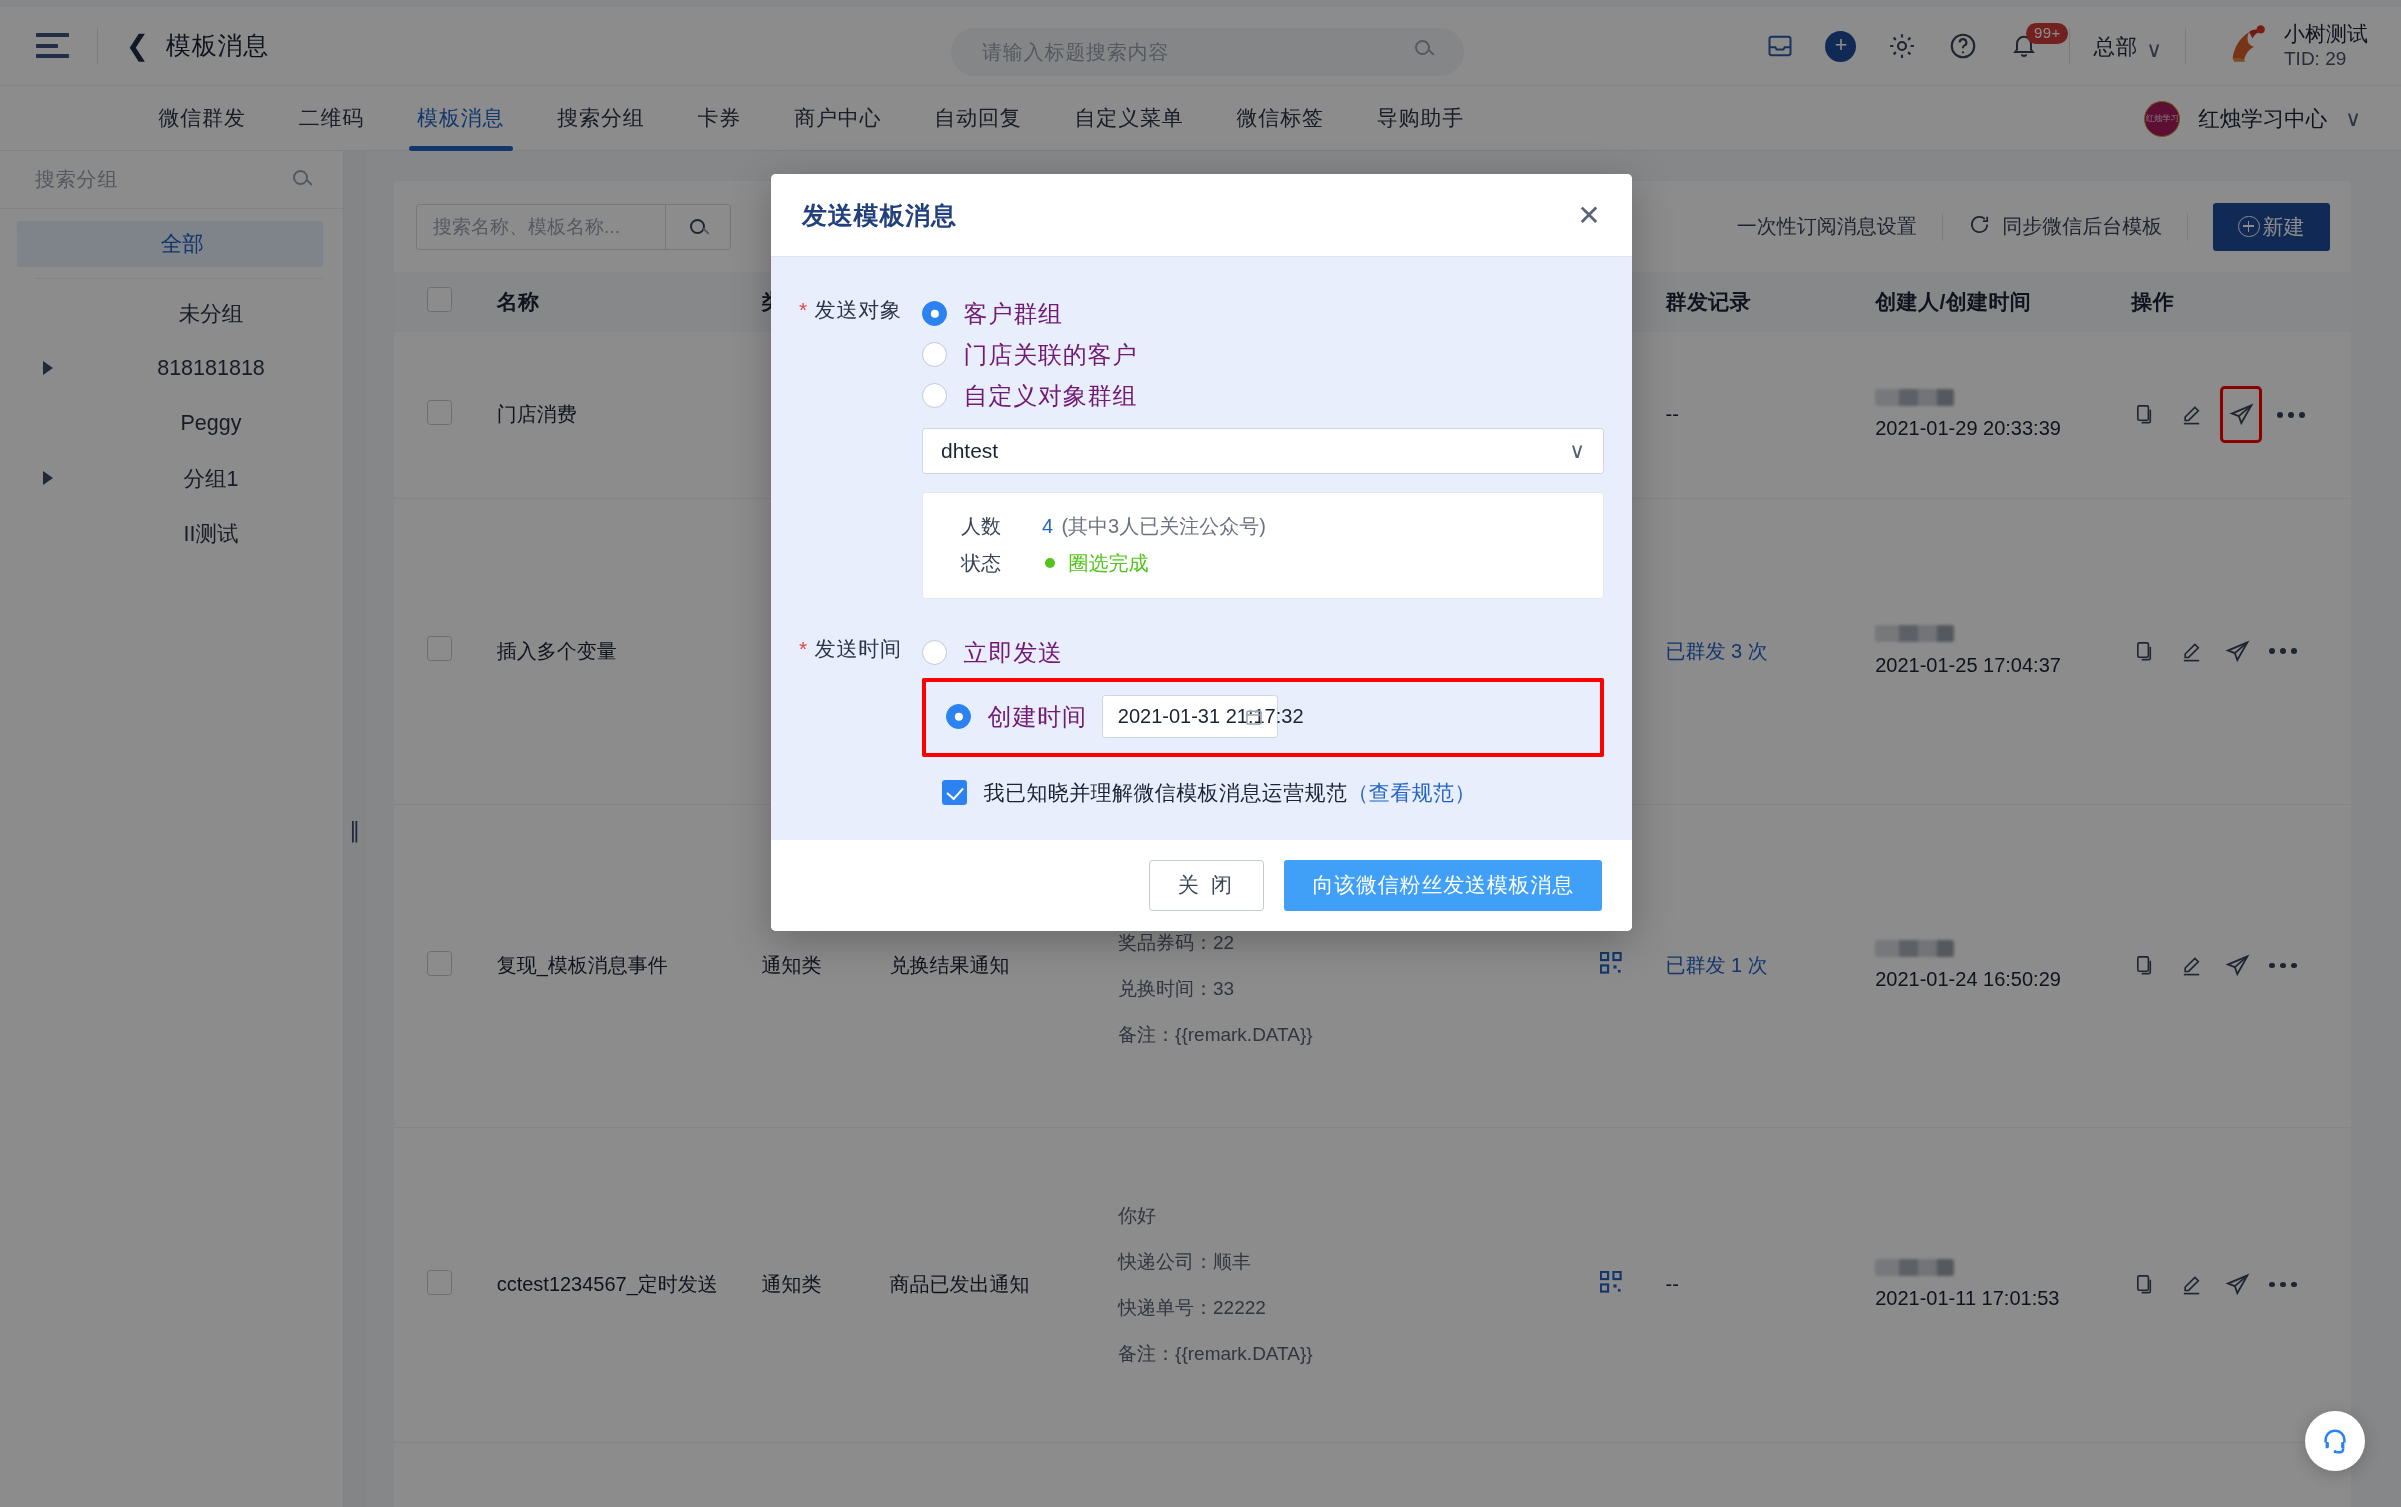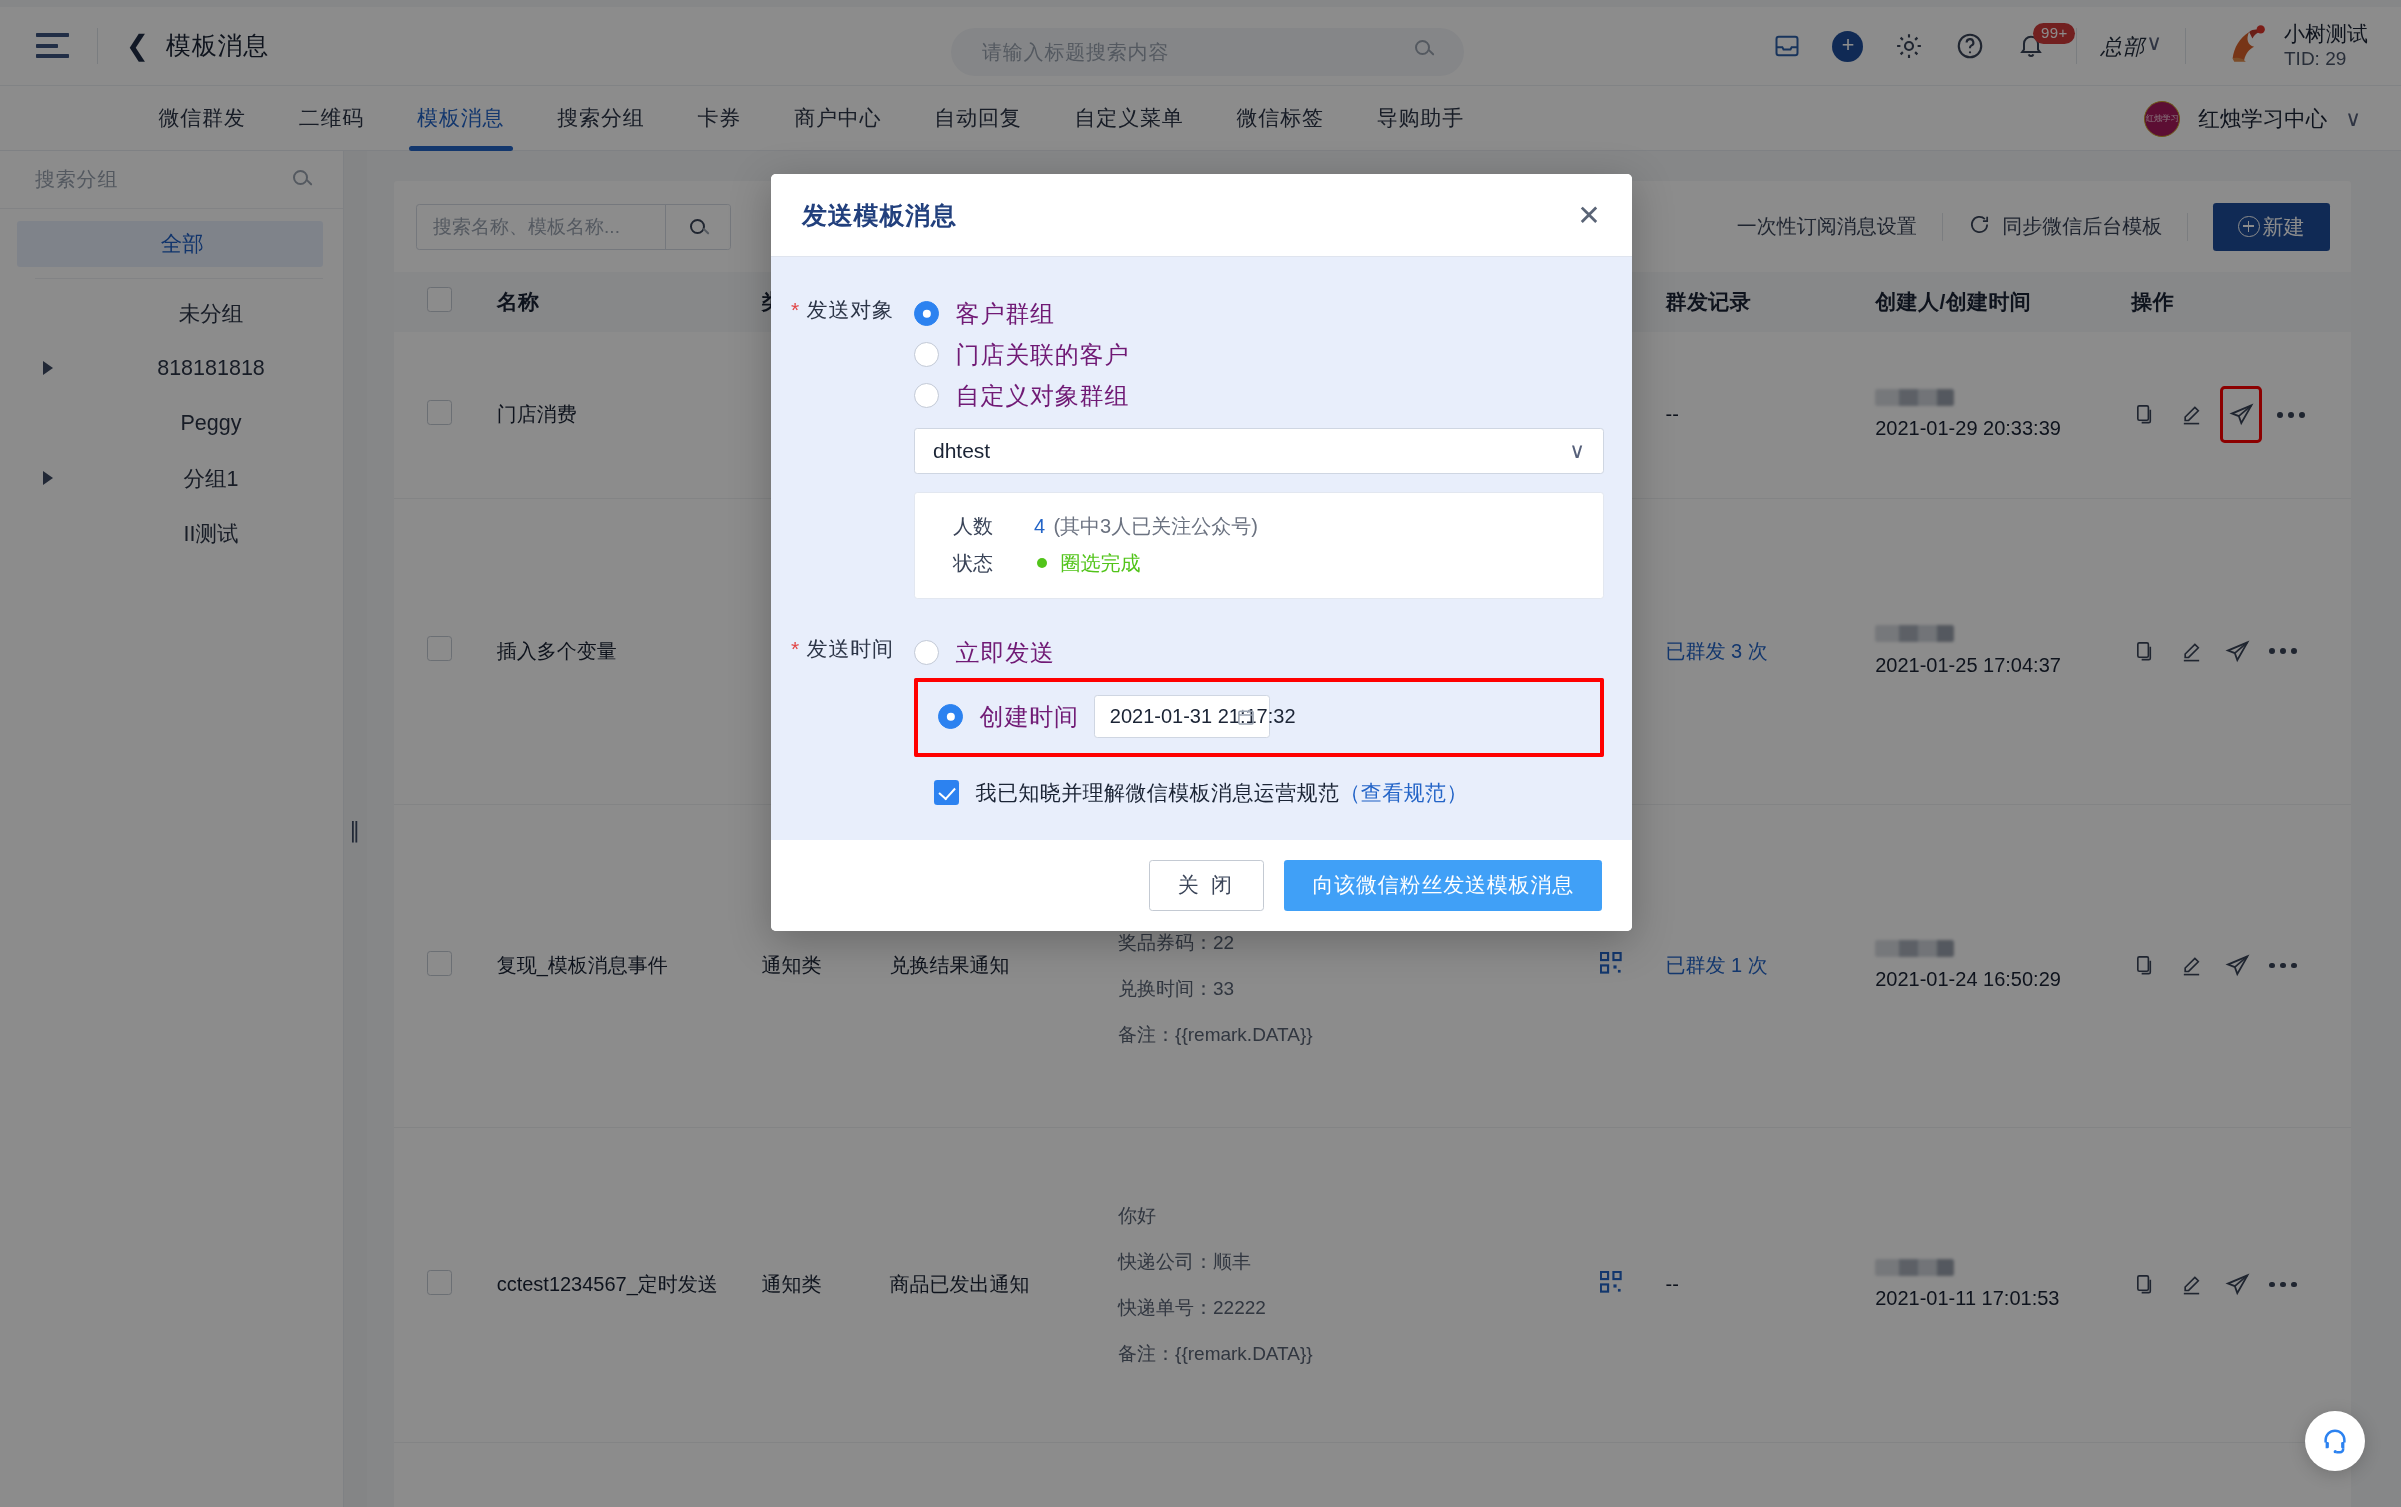--- a/index.html
+++ b/index.html
@@ -92,22 +92,22 @@
     display: flex; align-items: center; justify-content: center;
     font-size: 21.5px; line-height: 1; font-weight: 400;
   }
   .badge99 {
     position: absolute; left: 33px; top: 16.6px;
     background: #cf3b3b; color: #fff;
     font-size: 15px; padding: 1.7px 7.5px 2.5px; border-radius: 11.6px;
     line-height: 1.1; letter-spacing: 0.4px;
   }
   .hqsel {
-    display: flex; align-items: flex-start; gap: 1px;
-    margin: 0 8.3px; cursor: pointer; font-style: italic;
+    display: flex; align-items: flex-end; gap: 8px;
+    margin: 0 8.3px; cursor: pointer;
   }
   .hqsel .lbl { font-size: 21.5px; color: #222c3c; letter-spacing: 0.8px; }
   .chev-thin {
     font-family: "DejaVu Sans", sans-serif;
     font-size: 21.5px; color: #56607a; line-height: 1;
   }
   .userblk { display: flex; align-items: center; gap: 15px; margin-left: 20px; cursor: pointer; }
   .avatar-fox {
     width: 48px; height: 48px; position: relative;
   }
@@ -291,21 +291,21 @@
     letter-spacing: 0.8px;
   }
   .modal-close {
     position: absolute; right: 28px; top: 26.5px;
     width: 30px; height: 30px; cursor: pointer;
     display: flex; align-items: center; justify-content: center;
     font-size: 28px; color: #5a6476; font-family: "DejaVu Sans", sans-serif;
     line-height: 1;
   }
   .modal-body { background: #e8eefb; padding: 36px 0 33px; }
-  .frow { display: flex; align-items: flex-start; padding-left: 20px; }
+  .frow { display: flex; align-items: flex-start; padding-left: 28px; }
   .flabel {
     width: 123px; flex: 0 0 123px; font-size: 21px; color: #2c3547;
     padding-top: 3.3px; letter-spacing: 0.8px;
   }
   .req { color: #e14545; margin-right: 6.6px; }
   .fctrl { flex: 1; padding-right: 28px; }
   .radio-row { display: flex; align-items: center; height: 41px; cursor: pointer; }
   .radio {
     width: 25px; height: 25px; border-radius: 50%;
     border: 1.7px solid #c2c9d6; background: #fff; margin-right: 16.6px;

